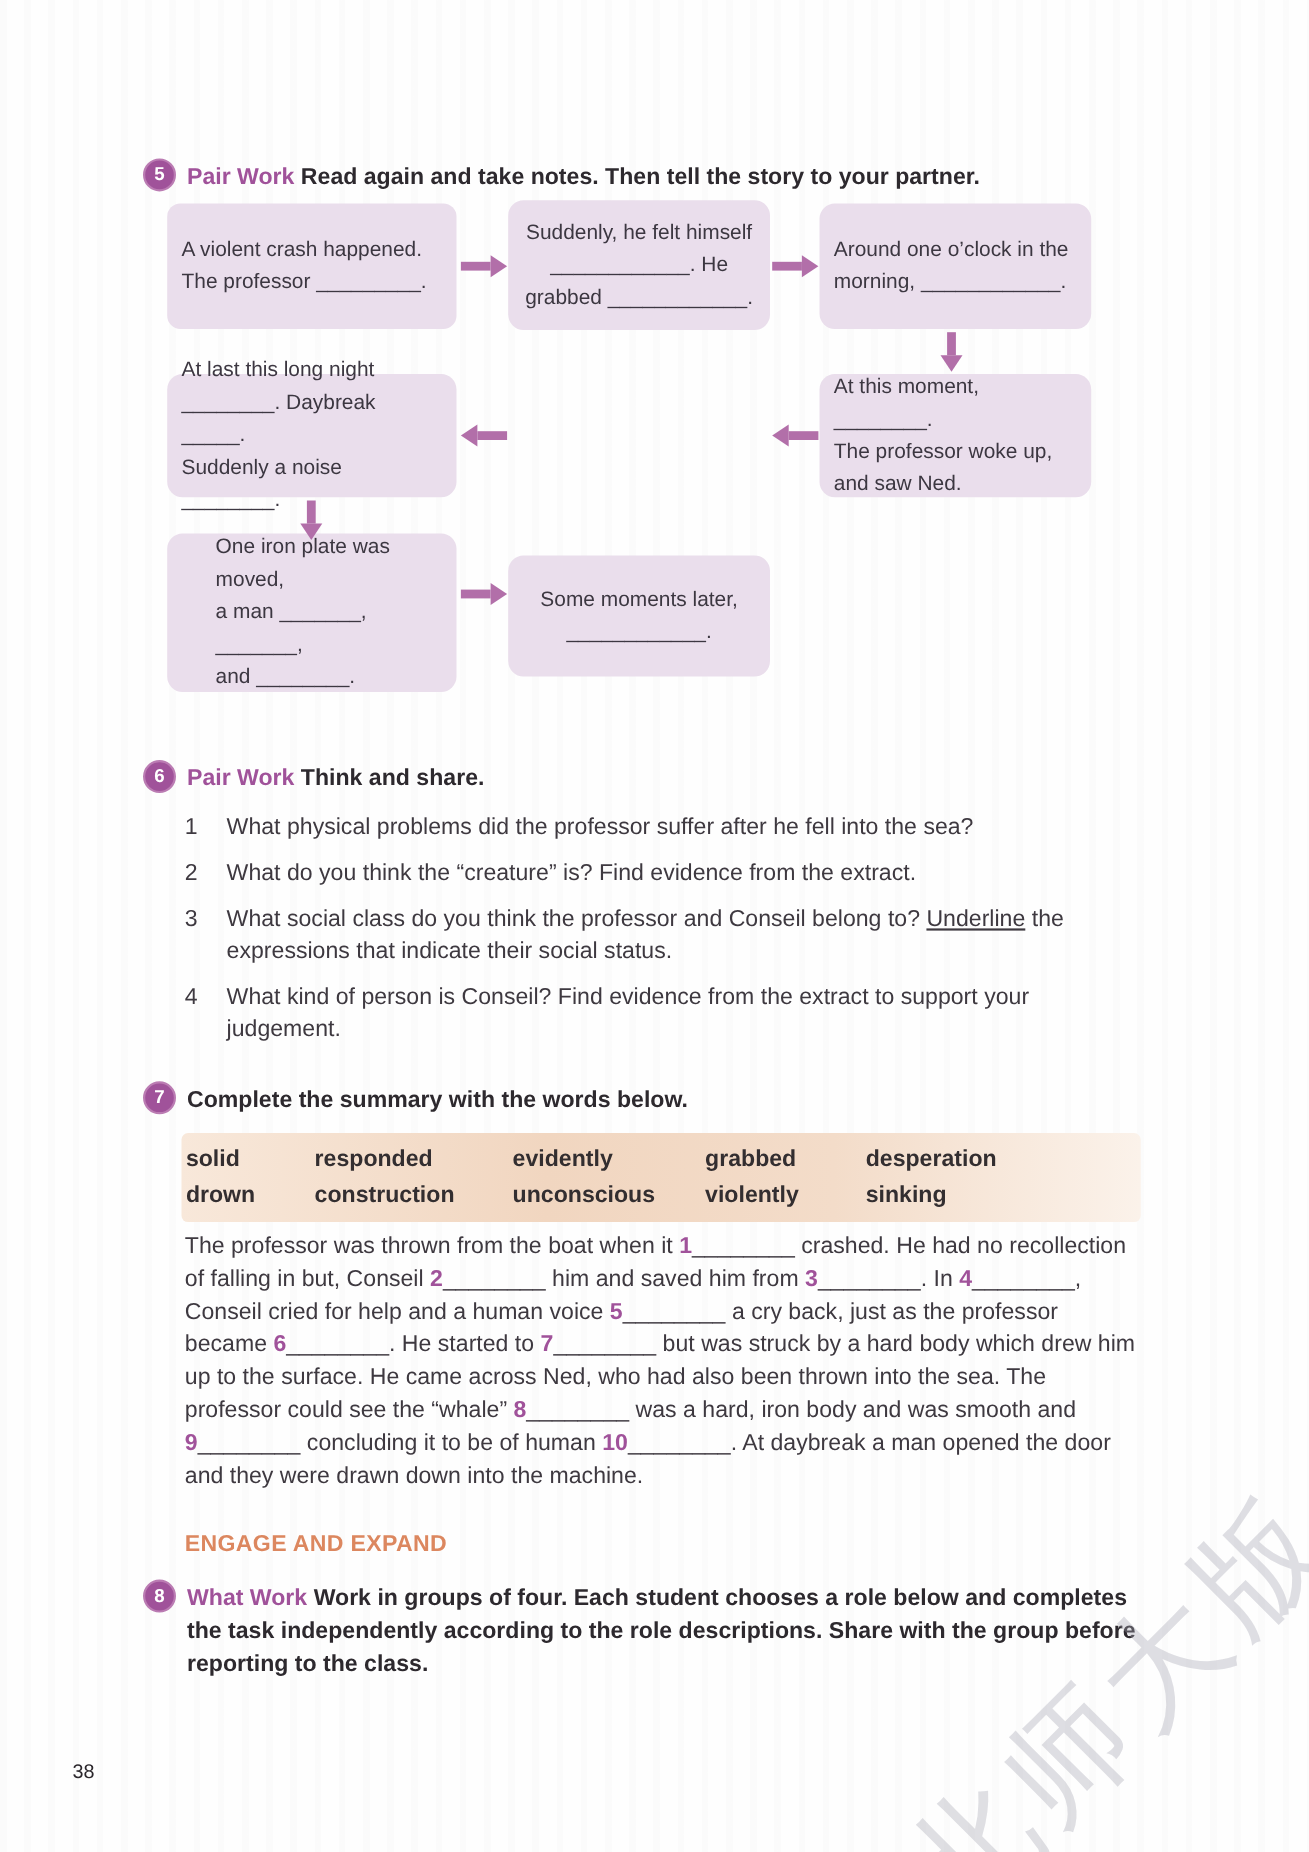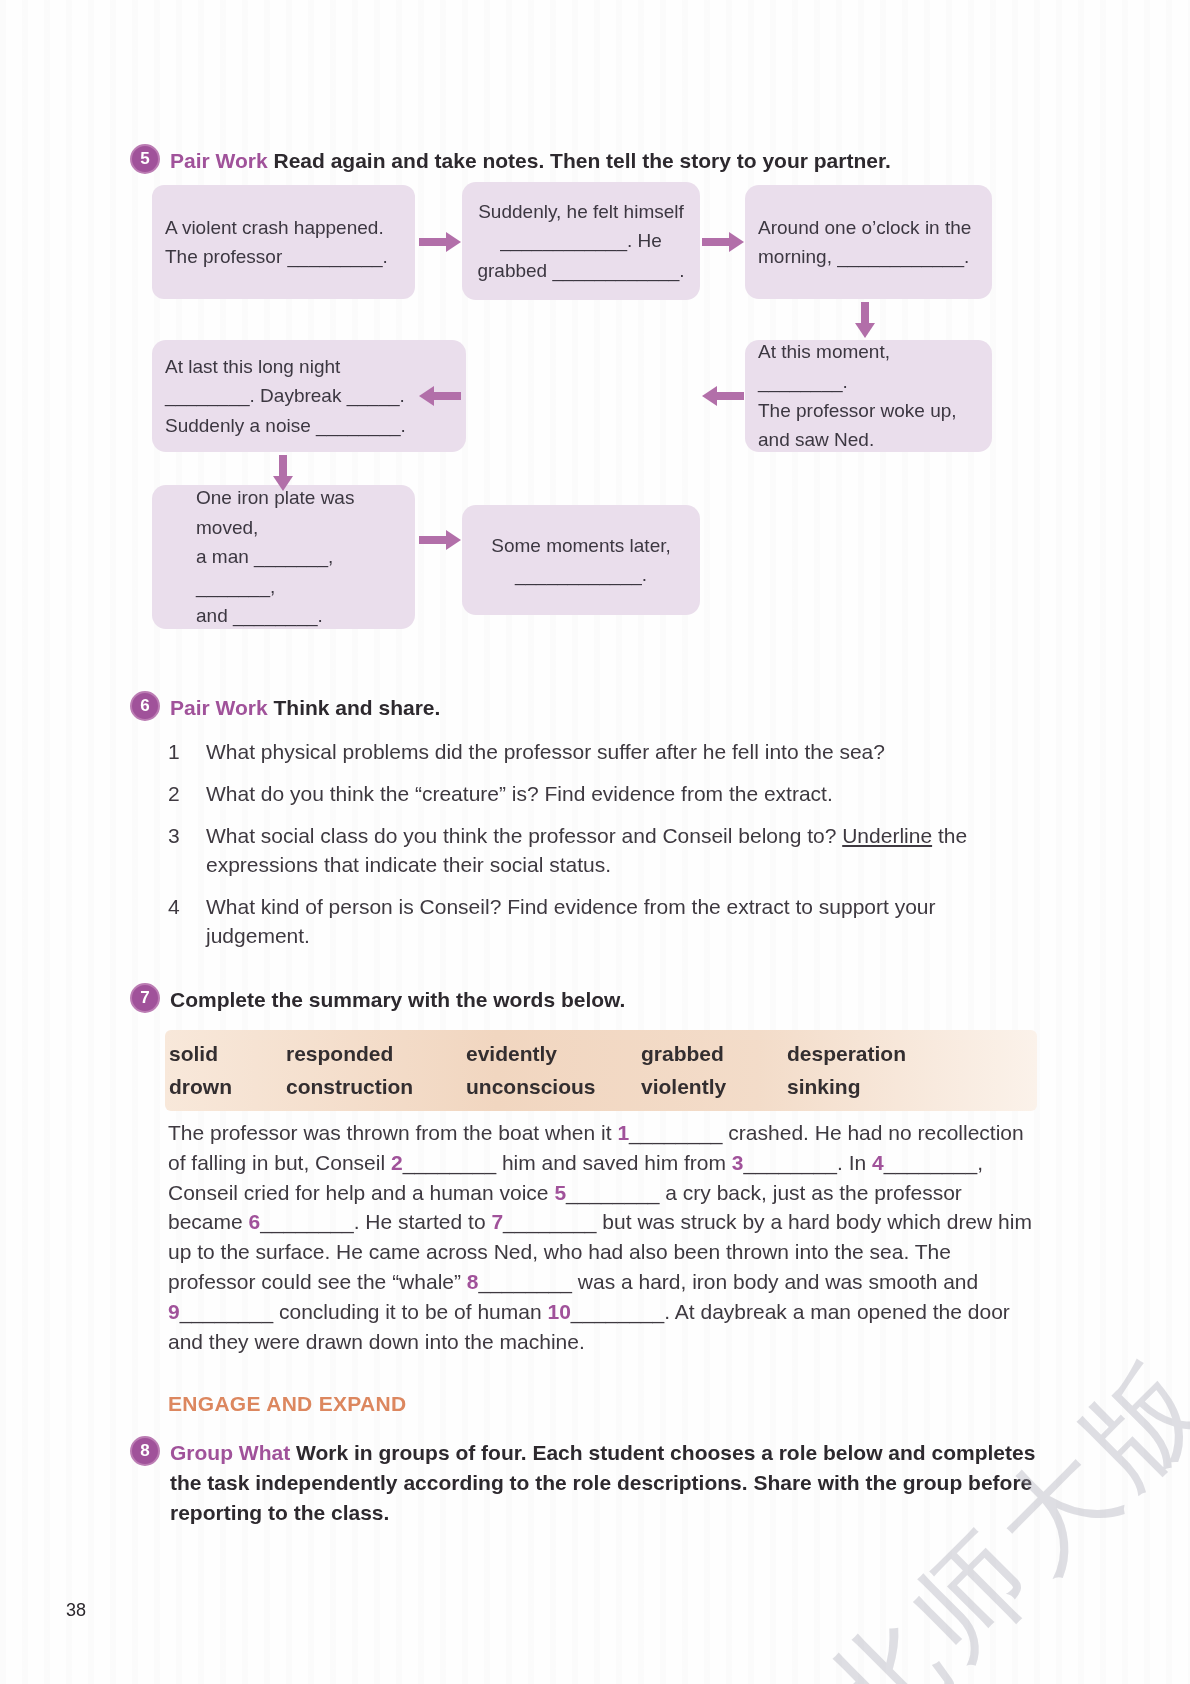--- a/index.html
+++ b/index.html
@@ -109,21 +109,21 @@
 
   <div class="abs flowchart">
     <div class="fbox" style="left:152px;top:5px;width:263px;height:114px;border-radius:12px;">A violent crash happened.
 The professor _________.</div>
     <div class="fbox center" style="left:462px;top:2px;width:238px;height:118px;">Suddenly, he felt himself
 ____________. He
 grabbed ____________.</div>
     <div class="fbox" style="left:745px;top:5px;width:247px;height:114px;">Around one o’clock in the
 morning, ____________.</div>
 
-    <div class="fbox" style="left:152px;top:160px;width:314px;height:112px;">At last this long night
+    <div class="fbox" style="left:152px;top:160px;width:263px;height:112px;">At last this long night
 ________. Daybreak _____.
 Suddenly a noise ________.</div>
     <div class="fbox" style="left:745px;top:160px;width:247px;height:112px;">At this moment, ________.
 The professor woke up,
 and saw Ned.</div>
 
     <div class="fbox" style="left:152px;top:305px;width:263px;height:144px;padding-left:44px;">One iron plate was moved,
 a man _______, _______,
 and ________.</div>
     <div class="fbox center" style="left:462px;top:305px;width:238px;height:110px;margin-top:20px;">Some moments later,
@@ -200,20 +200,20 @@
     <span>violently</span>
     <span>sinking</span>
   </div>
 
   <p class="abs summary" style="left:168px;top:1118px;"><span class="seg-text">The professor was thrown from the boat when it </span><span class="seg-num">1</span><span class="seg-blank">________</span><span class="seg-text"> crashed. He had no recollection of falling in but, Conseil </span><span class="seg-num">2</span><span class="seg-blank">________</span><span class="seg-text"> him and saved him from </span><span class="seg-num">3</span><span class="seg-blank">________</span><span class="seg-text">. In </span><span class="seg-num">4</span><span class="seg-blank">________</span><span class="seg-text">, Conseil cried for help and a human voice </span><span class="seg-num">5</span><span class="seg-blank">________</span><span class="seg-text"> a cry back, just as the professor became </span><span class="seg-num">6</span><span class="seg-blank">________</span><span class="seg-text">. He started to </span><span class="seg-num">7</span><span class="seg-blank">________</span><span class="seg-text"> but was struck by a hard body which drew him up to the surface. He came across Ned, who had also been thrown into the sea. The professor could see the “whale” </span><span class="seg-num">8</span><span class="seg-blank">________</span><span class="seg-text"> was a hard, iron body and was smooth and </span><span class="seg-num">9</span><span class="seg-blank">________</span><span class="seg-text"> concluding it to be of human </span><span class="seg-num">10</span><span class="seg-blank">________</span><span class="seg-text">. At daybreak a man opened the door and they were drawn down into the machine.</span></p>
 
   <h3 class="abs engage" style="left:168px;top:1392px;">ENGAGE AND EXPAND</h3>
 
   <div class="abs sec-heading" style="left:130px;top:1438px;">
     <span class="badge">8</span>
-    <span class="h-text ex8-text"><span class="h-label">Group What</span><span class="h-title">&nbsp;</span><span class="h-title">Work in groups of four. Each student chooses a role below and completes the task independently according to the role descriptions. Share with the group before reporting to the class.</span></span>
+    <span class="h-text ex8-text"><span class="h-label">What Work</span><span class="h-title">&nbsp;</span><span class="h-title">Work in groups of four. Each student chooses a role below and completes the task independently according to the role descriptions. Share with the group before reporting to the class.</span></span>
   </div>
 
   <div class="abs pagenum" style="left:66px;top:1600px;">38</div>
 
   <div class="watermark">北师大版</div>
 
 </div>
 
 </body></html>

